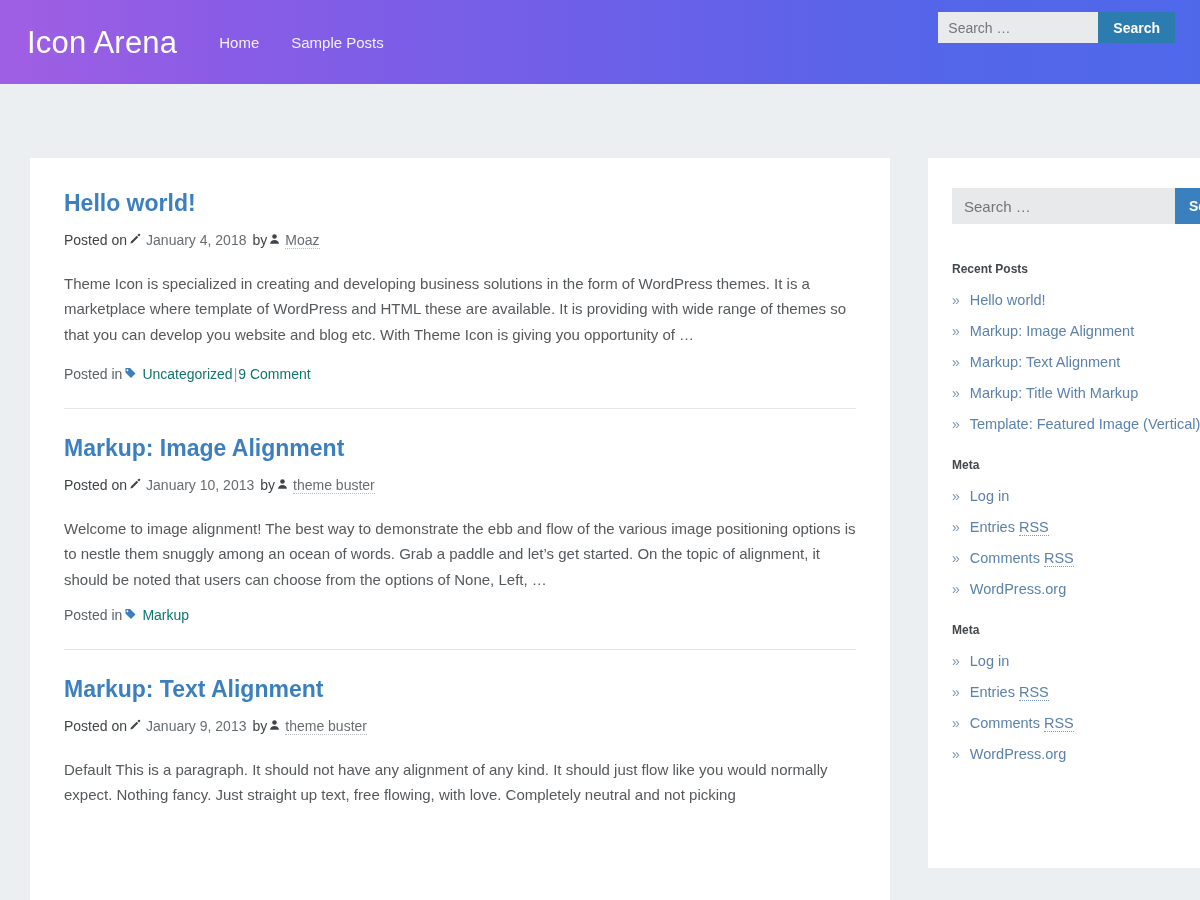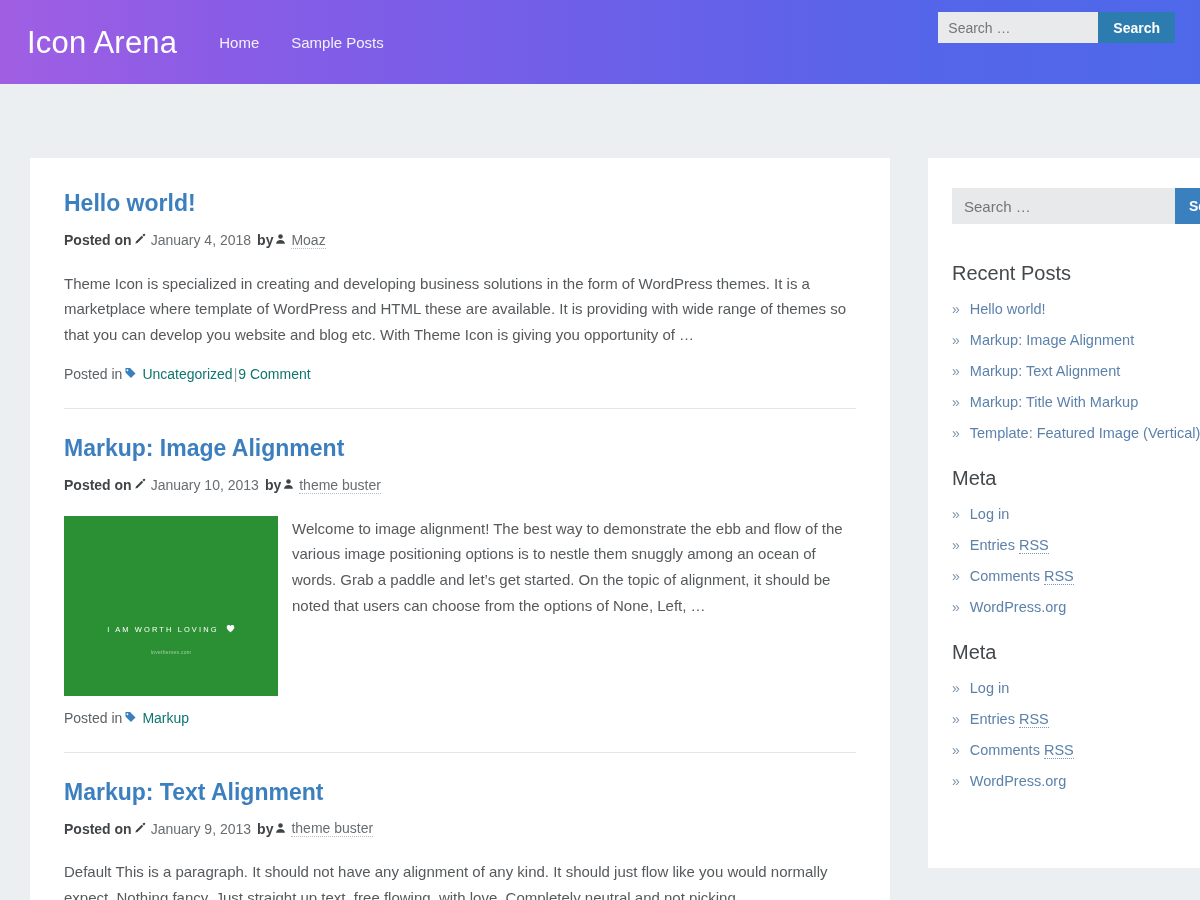--- a/index.html
+++ b/index.html
@@ -105,21 +105,21 @@
   }
   .post-title a { color: #3c7fbf; text-decoration: none; }
   .post-meta {
     font-size: 14px;
     color: #5e6367;
     margin-bottom: 22px;
     display: flex;
     align-items: center;
     flex-wrap: wrap;
   }
-  .post-meta .lbl { font-weight: bold; color: #404447; }
+  .post-meta .lbl { font-weight: normal; color: #404447; }
   .post-meta .sep { display: inline-block; width: 6px; }
   .post-meta .val { color: #686d71; }
   .post-meta .author {
     color: #686d71;
     text-decoration: none;
     border-bottom: 1px dotted #b9bdc1;
   }
   .icon-pencil, .icon-user, .icon-tag {
     display: inline-block;
     vertical-align: -2px;
@@ -201,22 +201,22 @@
     border: none;
     background: #3a80bf;
     color: #fff;
     font-weight: bold;
     font-size: 14px;
     padding: 0 14px;
     cursor: pointer;
     font-family: "Liberation Sans", sans-serif;
   }
   .widget-title {
-    font-size: 20px;
-    font-weight: normal;
+    font-size: 12px;
+    font-weight: bold;
     color: #43484c;
     margin: 0 0 16px 0;
   }
   .widget-list { list-style: none; margin: 0; padding: 0; }
   .widget-list li {
     display: flex;
     align-items: baseline;
     margin-bottom: 15px;
     font-size: 14.5px;
     white-space: nowrap;
@@ -304,31 +304,20 @@
         <span class="icon-user">
           <svg width="11" height="12" viewBox="0 0 16 16">
               <circle cx="8" cy="4.3" r="3.3" fill="#3e4447"></circle>
               <path d="M1.6 15c0-3.6 2.9-5.7 6.4-5.7s6.4 2.1 6.4 5.7z" fill="#3e4447"></path>
             </svg>
         </span>
         <a class="author">theme buster</a>
       </div>
 
       <div class="align-wrap">
-        <div class="featured-img">
-          <div class="fi-caption">
-            <span>I AM WORTH LOVING</span>
-            <span class="fi-heart">
-              <svg width="9" height="9" viewBox="0 0 16 16">
-                  <path d="M8 14.5S1.2 9.8 1.2 5.6A3.7 3.7 0 0 1 8 3.5a3.7 3.7 0 0 1 6.8 2.1C14.8 9.8 8 14.5 8 14.5z" fill="#ffffff"></path>
-                </svg>
-            </span>
-          </div>
-          <div class="fi-sub">lovethemes.com</div>
-        </div>
         <p class="align-text">Welcome to image alignment! The best way to demonstrate the ebb and flow of the various image positioning options is to nestle them snuggly among an ocean of words. Grab a paddle and let’s get started. On the topic of alignment, it should be noted that users can choose from the options of None, Left, …</p>
       </div>
 
       <div class="post-footer">
         <span>Posted in</span>
         <span class="icon-tag">
           <svg width="13" height="12" viewBox="0 0 16 16">
               <path d="M1.3 1.2h6.1l7.3 7.3-6.1 6.1L1.3 7.3zM3.9 3.1a1.2 1.2 0 1 0 0 2.4 1.2 1.2 0 0 0 0-2.4z" fill="#3c7fbf"></path>
             </svg>
         </span>

